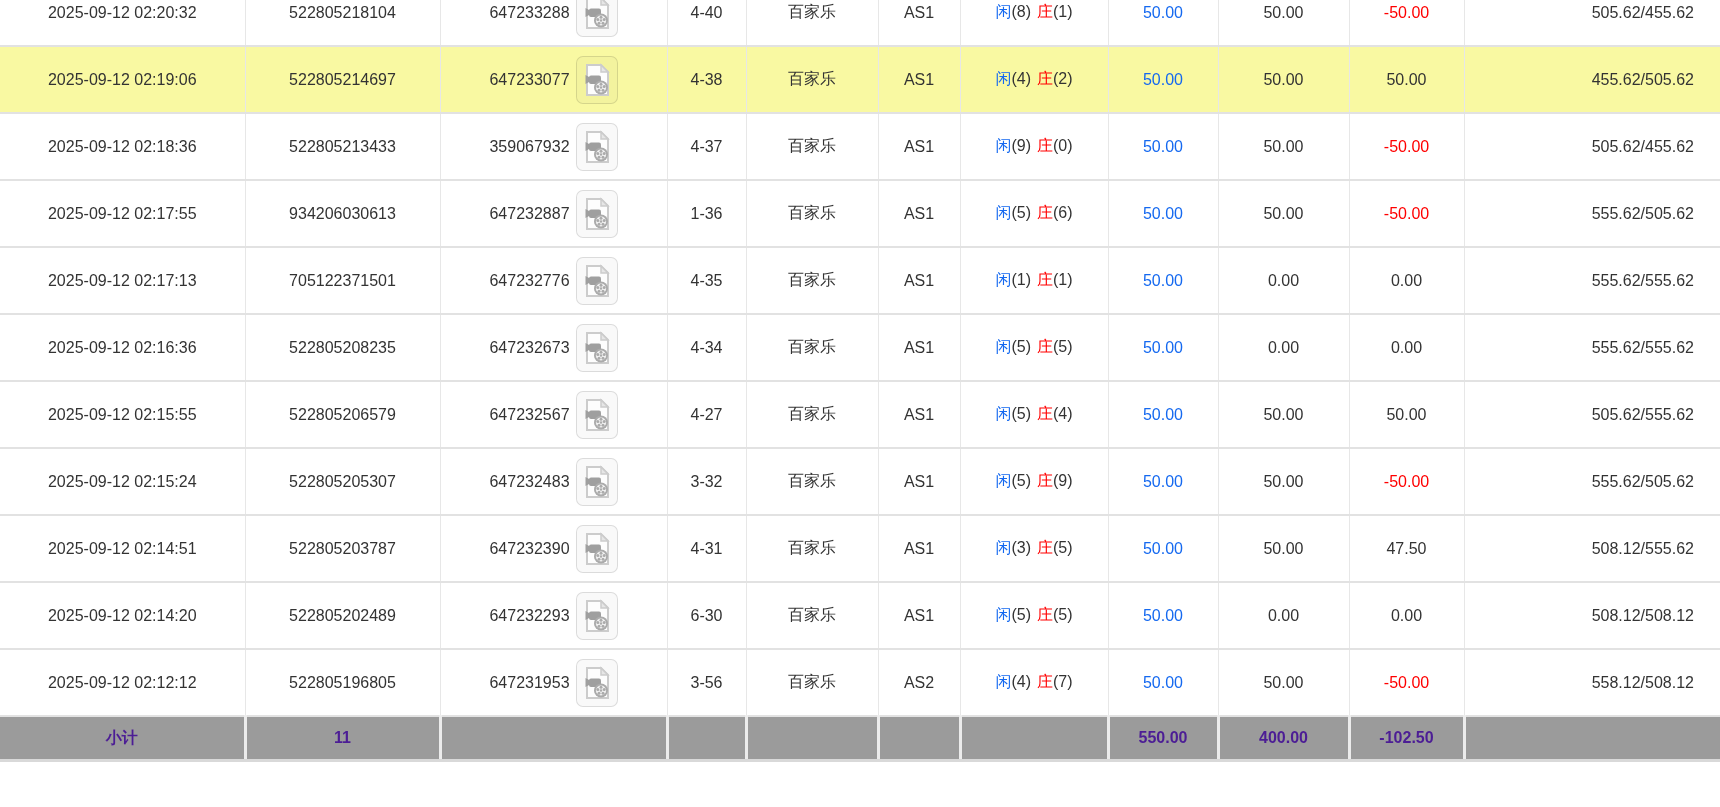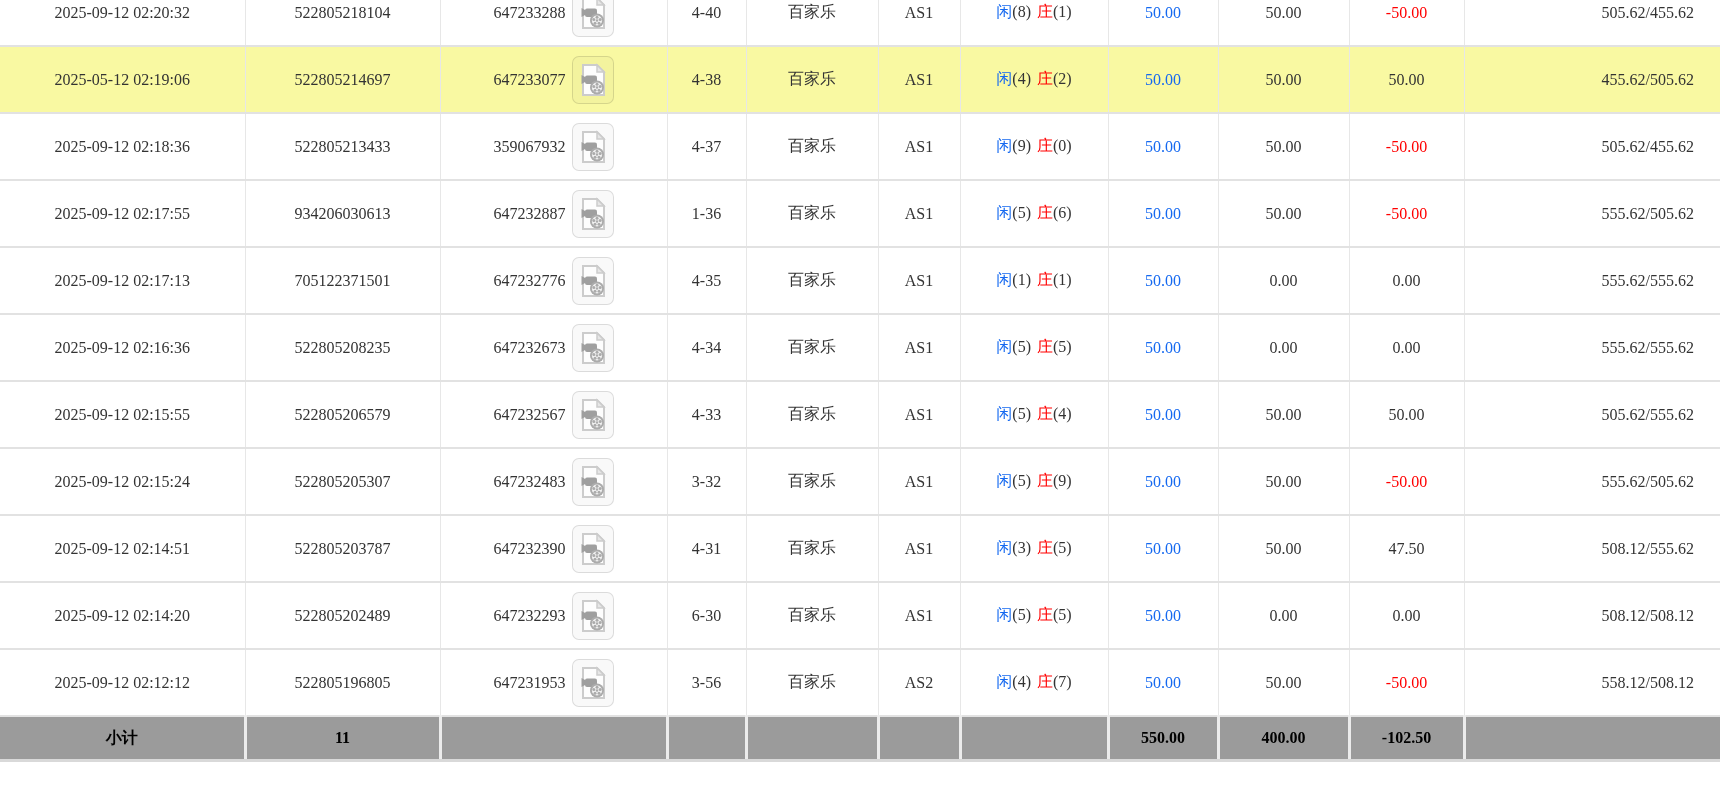--- a/index.html
+++ b/index.html
@@ -6,21 +6,21 @@
     margin: 0;
     padding: 0;
     background: #ffffff;
   }
   .viewport {
     position: relative;
     width: 1720px;
     height: 774px;
     overflow: hidden;
     background: #ffffff;
-    font-family: Liberation Serif, serif;
+    font-family: Liberation Sans, sans-serif;
   }
   table.bet-table {
     position: absolute;
     top: -20px;
     left: 0;
     width: 1720px;
     table-layout: fixed;
     border-collapse: collapse;
   }
   td {
@@ -69,21 +69,21 @@
     border: 1px solid rgba(0,0,0,0.12);
     border-radius: 7px;
     background: rgba(0,0,0,0.025);
     cursor: pointer;
     padding: 0;
   }
 
   tr.summary-row td {
     height: 42px;
     background: var(--footer_bg, #9b9b9b);
-    color: #000000;
+    color: #4c1d95;
     font-weight: bold;
     border-right: 3px solid #ececec;
     border-bottom: 3px solid #d9d9d9;
   }
   tr.summary-row td:last-child {
     border-right: none;
   }
 </style>
 </head>
 <body>
@@ -134,21 +134,21 @@
     <td>
       <span class="blue">闲</span><span>(8)</span><span class="result-gap"></span><span class="red-label">庄</span><span>(1)</span>
     </td>
     <td class="blue">50.00</td>
     <td>50.00</td>
     <td class="neg">-50.00</td>
     <td class="c-balance">505.62/455.62</td>
   </tr>
 
   <tr class="data-row hl">
-    <td>2025-05-12 02:19:06</td>
+    <td>2025-09-12 02:19:06</td>
     <td>522805214697</td>
     <td>
       <span class="gid-wrap">
         <span>647233077</span>
         <button class="video-btn">
           <svg width="30" height="34" viewBox="0 0 30 34">
             <path d="M5 2 h14 l7 7 v23 H5 Z" fill="#fdfdfd" stroke="#cccccc" stroke-width="2"></path>
             <path d="M19 2 v7 h7 Z" fill="#e6e6e6" stroke="#cccccc" stroke-width="1.5"></path>
             <path d="M8 14.5 l-4.5 -2.5 v9 l4.5 -2.5 Z" fill="#9f9f9f"></path>
             <rect x="7" y="12.5" width="12" height="8.5" rx="2" fill="#9f9f9f"></rect>
@@ -337,21 +337,21 @@
             <circle cx="19" cy="21.2" r="1.5" fill="#ababab"></circle>
             <circle cx="22.2" cy="23.5" r="1.5" fill="#ababab"></circle>
             <circle cx="21" cy="27.3" r="1.5" fill="#ababab"></circle>
             <circle cx="17" cy="27.3" r="1.5" fill="#ababab"></circle>
             <circle cx="15.8" cy="23.5" r="1.5" fill="#ababab"></circle>
             <circle cx="19" cy="24.5" r="1.2" fill="#ababab"></circle>
           </svg>
         </button>
       </span>
     </td>
-    <td>4-33</td>
+    <td>4-27</td>
     <td>百家乐</td>
     <td>AS1</td>
     <td>
       <span class="blue">闲</span><span>(5)</span><span class="result-gap"></span><span class="red-label">庄</span><span>(4)</span>
     </td>
     <td class="blue">50.00</td>
     <td>50.00</td>
     <td>50.00</td>
     <td class="c-balance">505.62/555.62</td>
   </tr>

